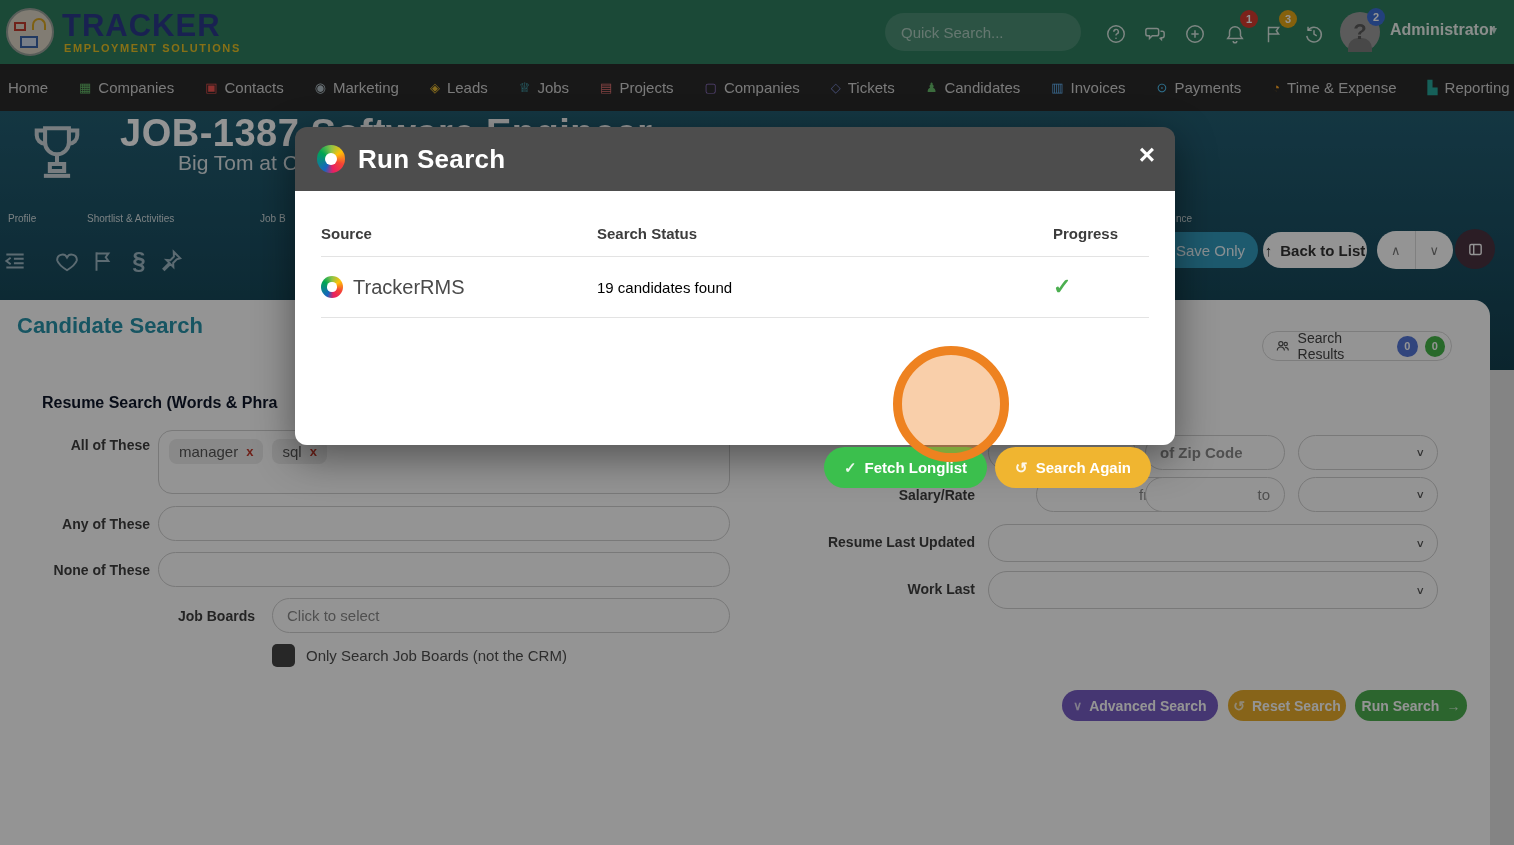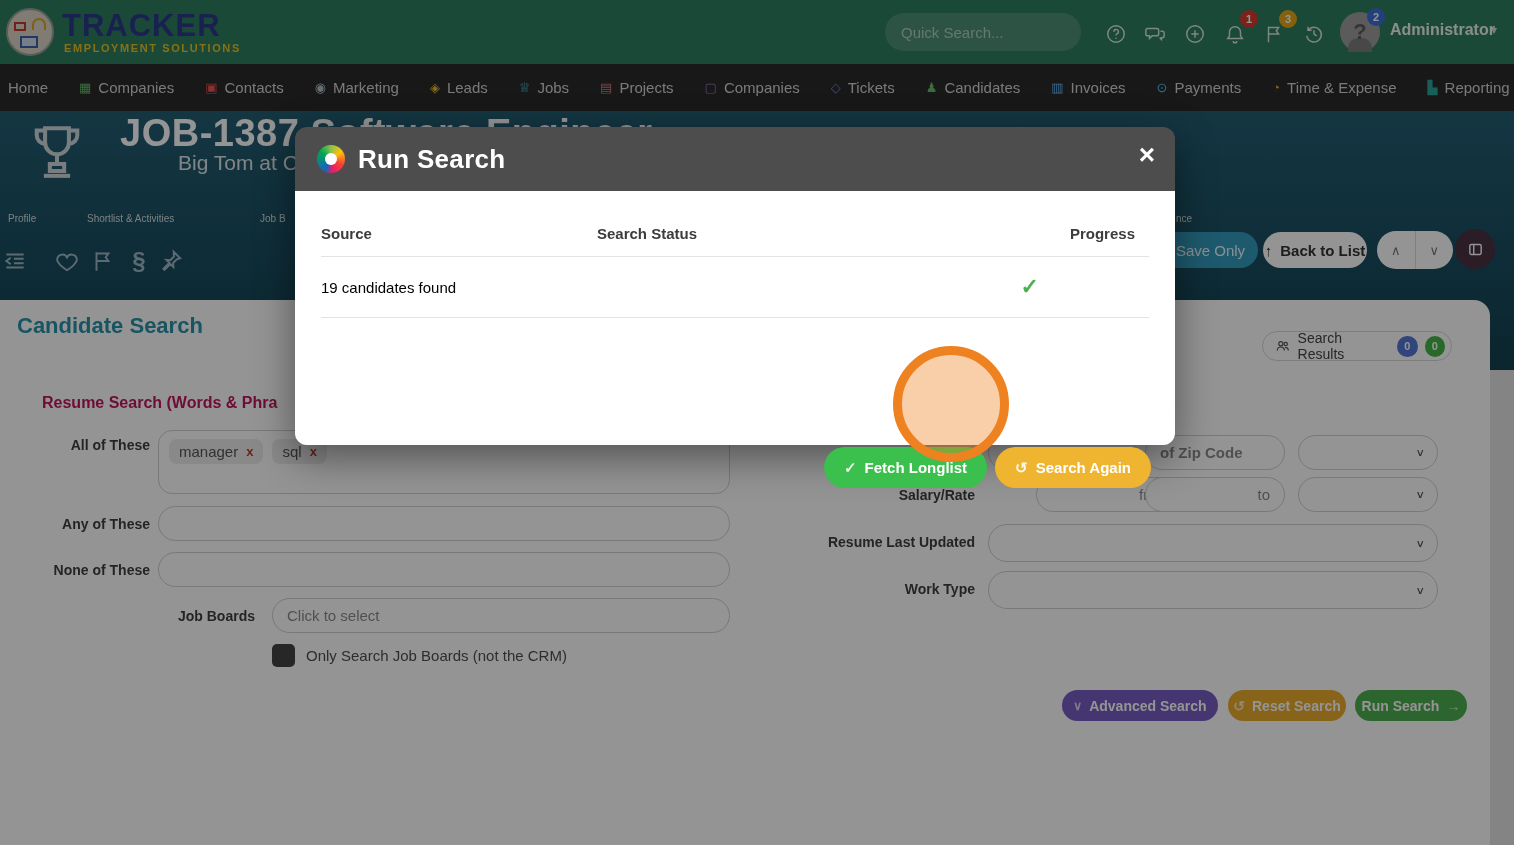--- a/index.html
+++ b/index.html
@@ -63,21 +63,21 @@
   
   .card { position:absolute; left:0; top:300px; width:1490px; height:545px; background:#ffffff;
     border-radius:0 16px 0 0; z-index:2; }
   .cs-title { position:absolute; left:17px; top:13px; font-size:22px; font-weight:600; color:#2893a9; }
   .results-pill { position:absolute; left:1262px; top:31px; width:190px; height:30px; border:1px solid #d8d8d8;
     border-radius:15px; background:#fff; display:flex; align-items:center; gap:7px; padding:0 6px 0 12px;
     font-size:14px; color:#444; cursor:pointer; }
   .results-pill svg { width:16px; height:16px; color:#555; }
   .rbadge { width:21px; height:21px; border-radius:50%; color:#fff; font-size:11px; font-weight:700;
     display:flex; align-items:center; justify-content:center; }
-  .sec-head { position:absolute; left:42px; top:94px; font-size:16px; font-weight:700; color:#be185d; }
+  .sec-head { position:absolute; left:42px; top:94px; font-size:16px; font-weight:700; color:#0f172a; }
   .flabel { position:absolute; font-size:14px; font-weight:700; color:#3f3f3f; text-align:right; }
   .fin { position:absolute; height:35px; border:1px solid #d0d0d0; border-radius:18px; background:#fff;
     font-size:15px; color:#333; padding:0 14px; outline:none; font-family:"Liberation Sans",sans-serif; }
   .fin::placeholder { color:#8a8a8a; }
   .fin.rt { text-align:right; }
   .bigbox { position:absolute; left:158px; top:130px; width:572px; height:64px; border:1px solid #d0d0d0;
     border-radius:14px; background:#fff; padding:8px 10px; display:flex; gap:9px; align-items:flex-start; }
   .chip { background:#ececec; border-radius:8px; height:25px; display:flex; align-items:center; gap:8px;
     padding:0 10px; font-size:15px; color:#555; }
   .chip b { color:#c0392b; font-size:13px; font-weight:700; cursor:pointer; }
@@ -102,21 +102,21 @@
   .swirl::after { content:""; position:absolute; inset:29%; background:#fff; border-radius:50%; }
   .modal-title { font-size:26px; font-weight:800; color:#fff; letter-spacing:.3px; }
   .modal-close { position:absolute; right:20px; top:14px; font-size:28px; font-weight:700; color:#fff; cursor:pointer; line-height:1; }
   .modal-body { position:absolute; left:0; top:64px; width:880px; height:254px; background:#fff;
     border-radius:0 0 12px 12px; padding:34px 26px 0 26px; }
   .mrow { display:grid; grid-template-columns:276px 1fr 96px; align-items:center; }
   .mhead { font-size:15px; font-weight:700; color:#3c3c3c; padding-bottom:14px; border-bottom:1px solid #e3e3e3; }
   .mdata { padding:17px 0; border-bottom:1px solid #e3e3e3; }
   .src-cell { display:flex; align-items:center; gap:10px; font-size:20px; color:#4a4a4a; }
   .status-cell { font-size:15px; color:#000000; }
-  .prog-col { text-align:right; padding-right:14px; }
+  .prog-col { text-align:left; padding-right:14px; }
   .check { color:#4caf50; font-size:22px; font-weight:700; }
   .modal-btns { position:absolute; right:24px; top:256px; display:flex; gap:8px; }
   .mbtn { height:41px; border-radius:21px; color:#fff; font-size:15px; font-weight:600;
     display:flex; align-items:center; justify-content:center; gap:8px; padding:0 20px; cursor:pointer; }
   .fetch { background:#3bbf4d; }
   .again { background:#f0b530; }
   .mbtn .bico { font-size:15px; opacity:.9; }
 
   
   .annot { position:absolute; left:893px; top:346px; width:116px; height:116px; border-radius:50%;
@@ -366,21 +366,21 @@
     <input class="fin rt" style="left: 1145px; top: 177px; width: 140px;" placeholder="to">
     <div class="sel" style="left:1298px;top:177px;width:140px">
         <span class="car">∨</span>
       </div>
 
     <div class="flabel" style="left:780px;top:234px;width:195px">Resume Last Updated</div>
     <div class="sel tall" style="left:988px;top:224px;width:450px">
         <span class="car">∨</span>
       </div>
 
-    <div class="flabel" style="left:825px;top:281px;width:150px">Work Type</div>
+    <div class="flabel" style="left:825px;top:281px;width:150px">Work Last</div>
     <div class="sel tall" style="left:988px;top:271px;width:450px">
         <span class="car">∨</span>
       </div>
 
     <div class="act-btn" style="left:1062px;width:156px;background:#775dc4">
       <span class="lite">∨</span>
       <span>Advanced Search</span>
     </div>
     <div class="act-btn" style="left:1228px;width:118px;background:#e8ad2b">
       <span class="lite" style="font-size:14px">↺</span>
@@ -400,20 +400,24 @@
       <span class="modal-title">Run Search</span>
       <span class="modal-close">×</span>
     </div>
     <div class="modal-body">
       <div class="mrow mhead">
         <span>Source</span>
         <span>Search Status</span>
         <span class="prog-col">Progress</span>
       </div>
       <div class="mrow mdata">
+        <span class="src-cell">
+          <span class="swirl" style="width:22px;height:22px"></span>
+          <span>TrackerRMS</span>
+        </span>
         <span class="status-cell">19 candidates found</span>
         <span class="prog-col check">✓</span>
       </div>
       <div class="modal-btns">
         <div class="mbtn fetch">
           <span class="bico">✓</span>
           <span>Fetch Longlist</span>
         </div>
         <div class="mbtn again">
           <span class="bico">↺</span>

